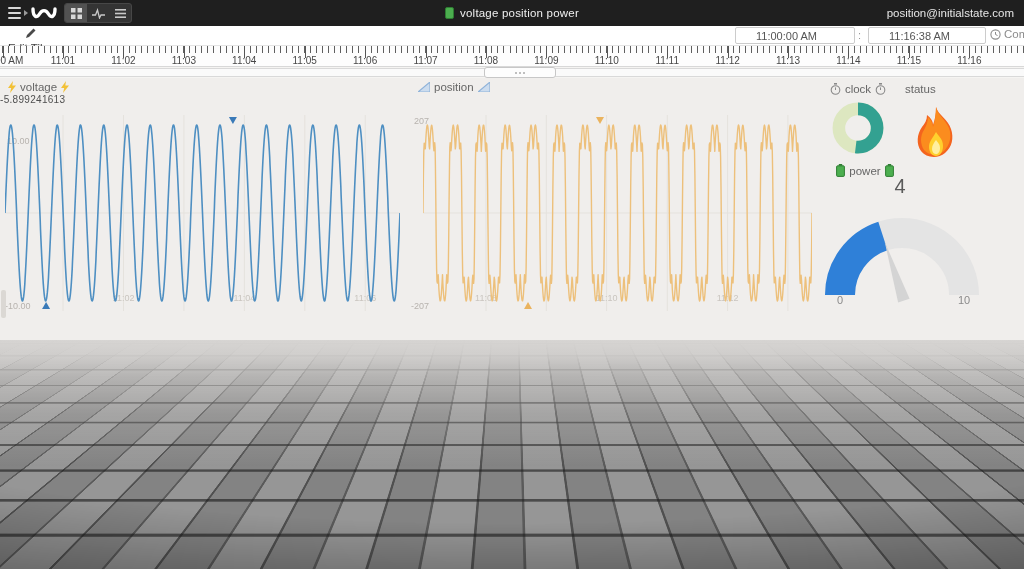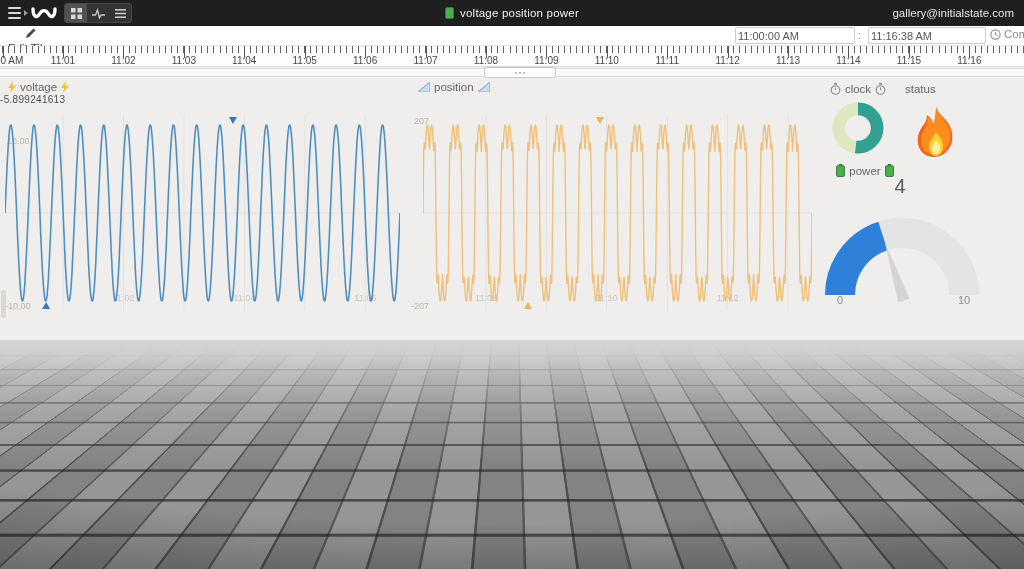--- a/index.html
+++ b/index.html
@@ -25,21 +25,21 @@
   .tb-title { color:#efefef; font-size:11.5px; letter-spacing:.2px; pointer-events:auto; cursor:pointer; }
   .tb-email { position:absolute; right:10px; top:0; height:26px; display:flex; align-items:center;
             color:#e6e6e6; font-size:11.5px; cursor:pointer; }
 
   
   .toolbar { position:absolute; top:26px; left:0; width:1024px; height:20px; background:#ffffff;
             border-bottom:1px solid #e4e4e4; }
   .edit-tiles { position:absolute; left:8px; top:2px; display:flex; align-items:center; gap:4px;
             color:#3f3f3f; font-size:11.5px; cursor:pointer;flex-direction:column; }
   .time-input { position:absolute; top:1px; height:17px; border:1px solid #cccccc; border-radius:2px;
-            background:#fff; font-size:11px; color:#555; padding:0 2px; font-family:"Liberation Sans",sans-serif; }
+            background:#fff; font-size:11px; color:#555; padding:0 20px; font-family:"Liberation Sans",sans-serif; }
   .ti-start { left:735px; width:120px; }
   .ti-end { left:868px; width:118px; }
   .time-sep { position:absolute; left:858px; top:3px; color:#999; font-size:11px; }
   .compare { position:absolute; left:990px; top:2px; display:flex; align-items:center; gap:3px;
             color:#8c8c8c; font-size:11.5px; cursor:pointer; }
 
   
   .ruler { position:absolute; top:46px; left:0; width:1024px; height:21px; background:#fdfdfd;
            border-bottom:1px solid #d8d8d8; overflow:hidden; cursor:pointer; }
   .ruler .minors { position:absolute; top:0; left:2px; right:0; height:7px;
@@ -121,21 +121,21 @@
           <rect x="0" y="1" width="11" height="1.6" fill="#c9c9c9"></rect>
             <rect x="0" y="4.7" width="11" height="1.6" fill="#c9c9c9"></rect>
             <rect x="0" y="8.4" width="11" height="1.6" fill="#c9c9c9"></rect>
         </svg>
       </div>
     </div>
     <div class="tb-center">
       <div class="bucket-ico"></div>
       <div class="tb-title">voltage position power</div>
     </div>
-    <div class="tb-email">gallery@initialstate.com</div>
+    <div class="tb-email">position@initialstate.com</div>
   </div>
 
   <div class="toolbar">
     <div class="edit-tiles">
       <svg width="10" height="10" viewBox="0 0 10 10">
         <path d="M0 10 L1 7 L7.5 0.5 L9.5 2.5 L3 9 Z" fill="#4a4a4a"></path>
       </svg>
       <span>Edit Tiles</span>
     </div>
     <input class="time-input ti-start" value="11:00:00 AM" style="">

